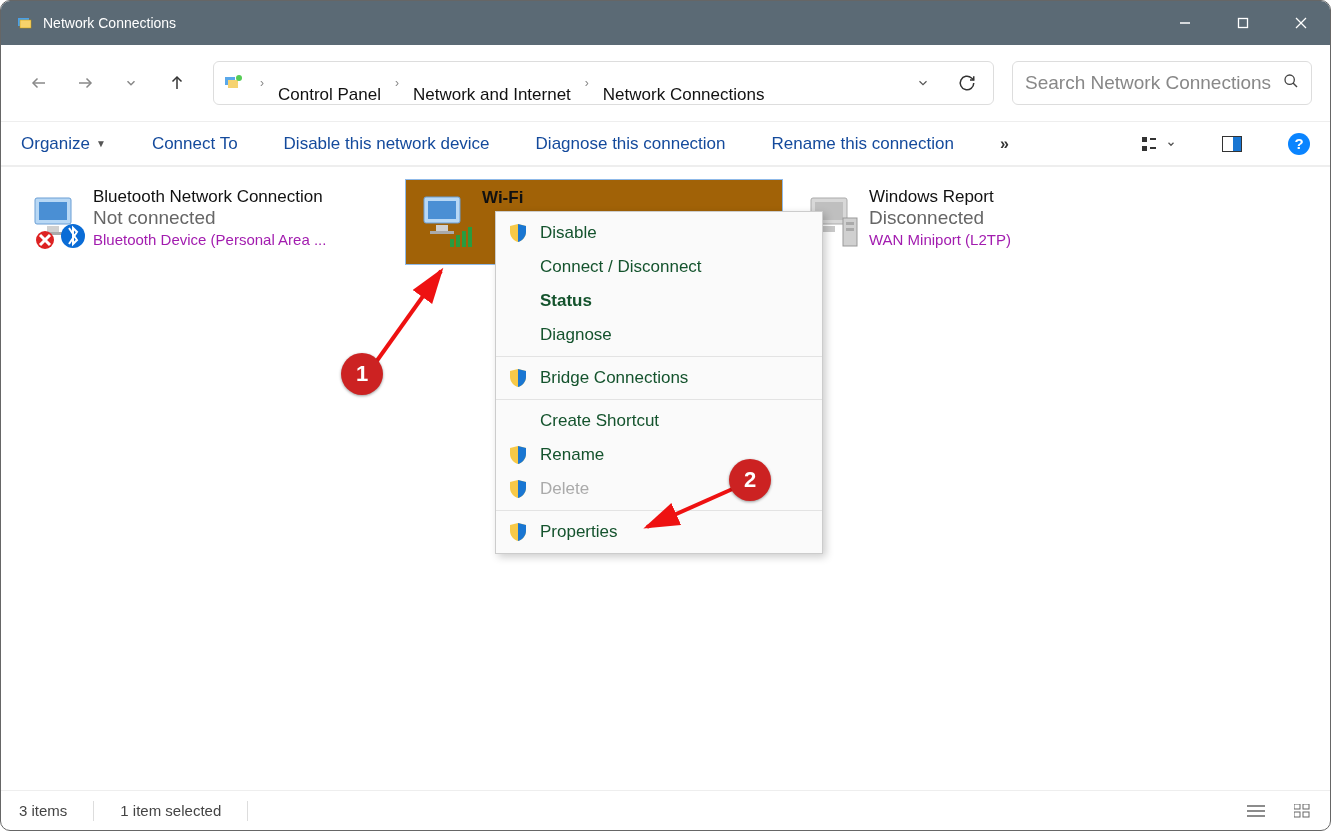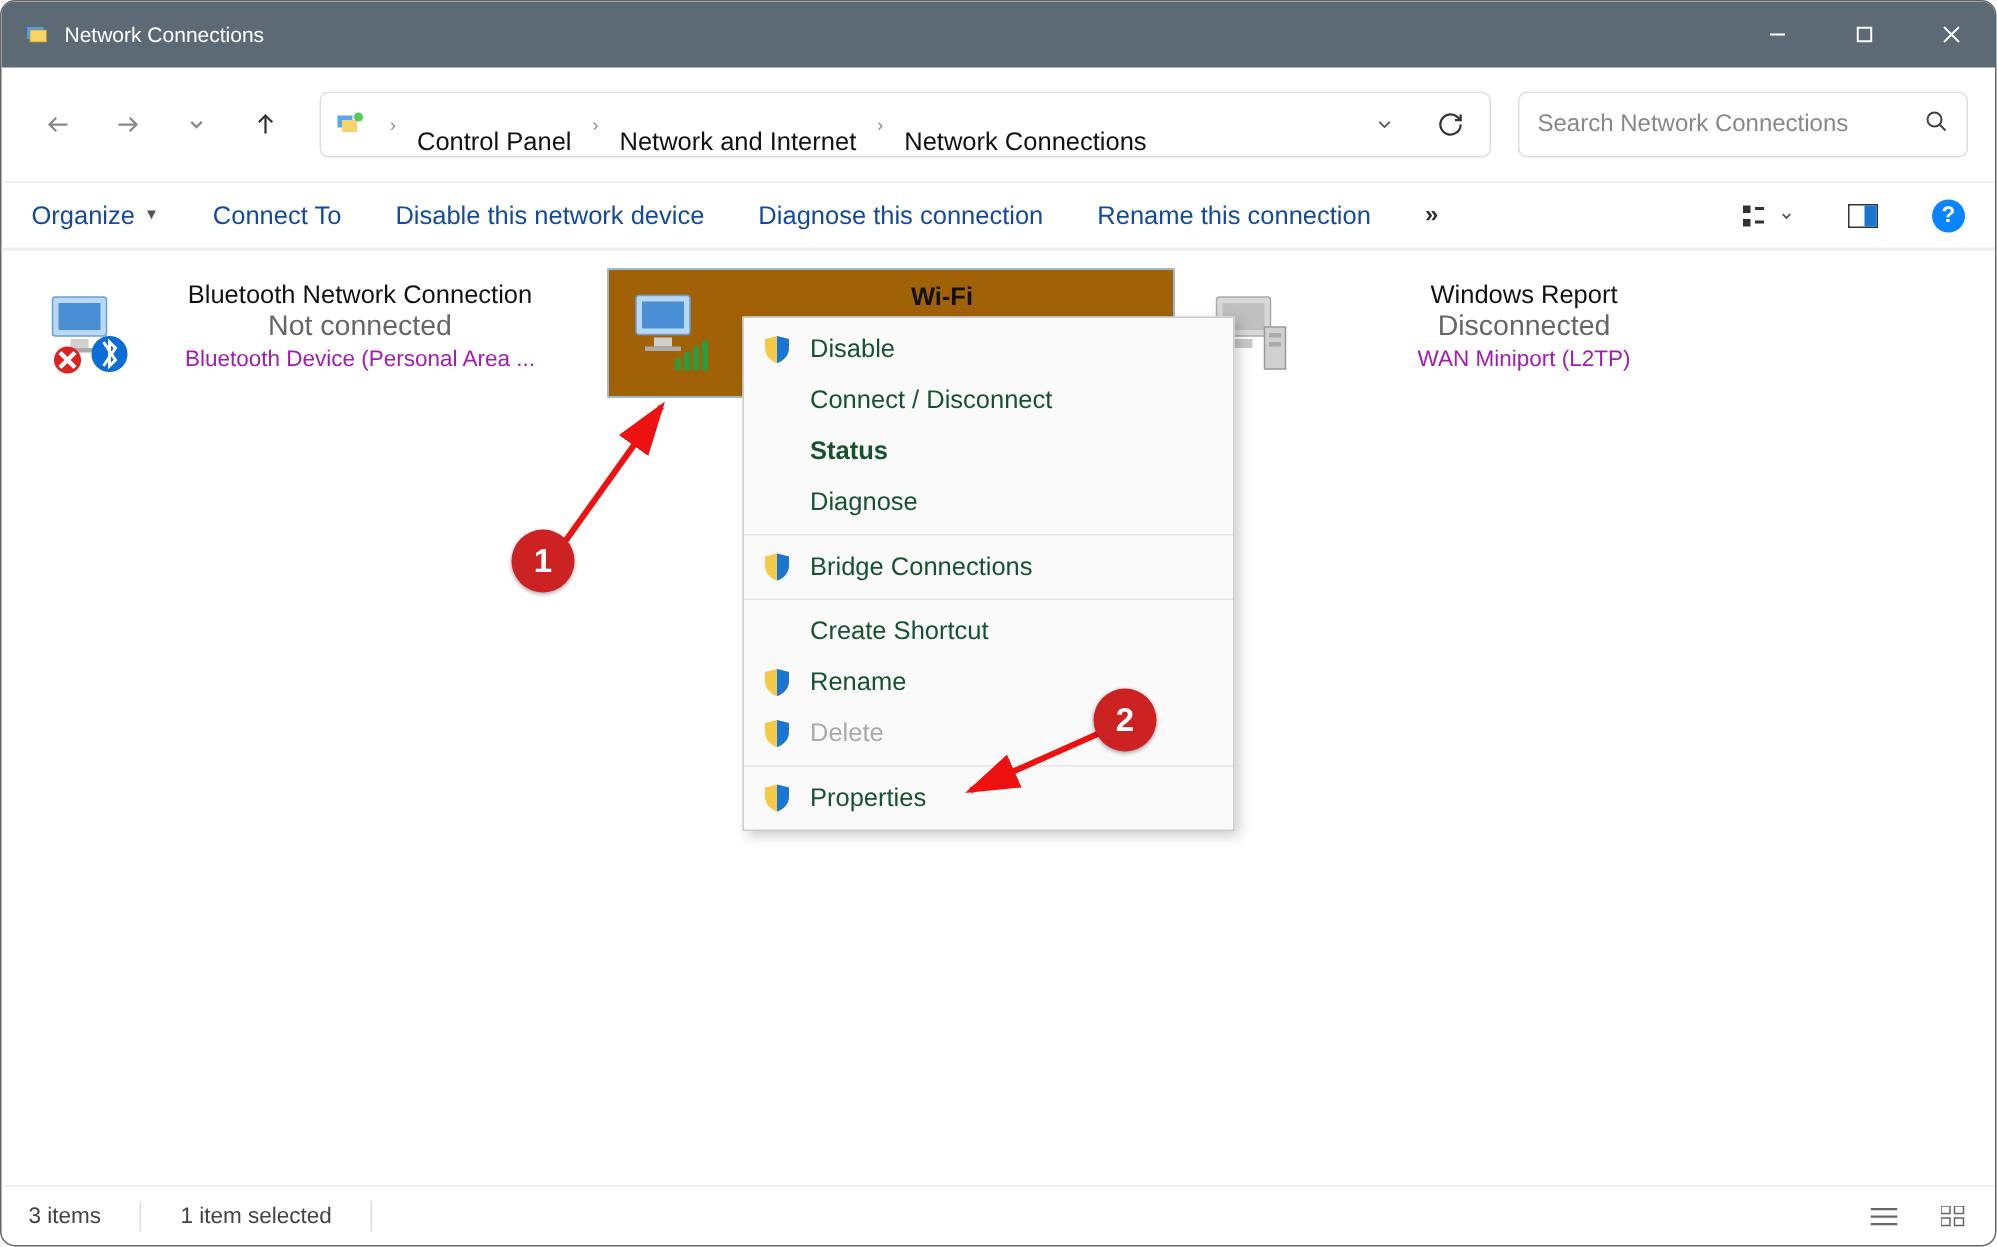--- a/index.html
+++ b/index.html
@@ -12,34 +12,34 @@
 .navrow{height:76px;display:flex;align-items:center;padding:0 18px;gap:6px;}
 .navbtn{width:40px;height:40px;display:flex;align-items:center;justify-content:center;color:#777;border-radius:4px;}
 .navbtn.active{color:#222;}
 .addrbar{flex:1;height:44px;border:1px solid #ddd;border-radius:6px;display:flex;align-items:center;padding:0 6px 0 10px;gap:4px;margin-left:10px;}
 .addr-icon{width:20px;height:20px;margin-right:6px;}
 .crumb{font-size:17px;color:#111;padding:0 4px;margin-top:23px;}
 .chev{color:#888;font-size:12px;padding:0 6px;}
 .addrbar .flexfill{flex:1;}
 .addrbar .endbtn{width:40px;height:40px;display:flex;align-items:center;justify-content:center;color:#444;border-radius:4px;}
 .searchbox{width:300px;height:44px;border:1px solid #ddd;border-radius:6px;display:flex;align-items:center;padding:0 12px;margin-left:12px;}
-.searchbox input{border:none;outline:none;flex:1;font-size:16px;color:#333;background:transparent;}
+.searchbox input{border:none;outline:none;flex:1;font-size:19px;color:#333;background:transparent;}
 .searchbox input::placeholder{color:#888;}
 .searchbox .sicon{color:#555;}
-.cmdbar{height:46px;border-top:1px solid #eee;border-bottom:2px solid #eee;display:flex;align-items:center;padding:0 20px;gap:36px;}
+.cmdbar{height:46px;border-top:1px solid #eee;border-bottom:2px solid #eee;display:flex;align-items:center;padding:0 20px;gap:46px;}
 .cmd{font-size:17px;color:#144a9c;display:flex;align-items:center;gap:6px;}
 .cmd .drop{font-size:10px;color:#555;}
 .cmdbar .fill{flex:1;}
 .overflow{color:#333;font-size:16px;font-weight:bold;}
 .viewbtn{display:flex;align-items:center;gap:4px;color:#333;}
 .helpbtn{width:22px;height:22px;border-radius:50%;background:#0a84ff;color:#fff;display:flex;align-items:center;justify-content:center;font-size:15px;font-weight:bold;}
 .content{position:relative;height:615px;padding-top:12px;}
 .conn{position:absolute;width:378px;height:86px;display:flex;padding:6px 8px;}
 .conn .cicon{width:68px;height:74px;display:flex;align-items:center;justify-content:center;position:relative;}
-.conn .ctxt{flex:1;padding-top:2px;text-align:center;}
+.conn .ctxt{flex:1;padding-top:2px;}
 .conn .name{font-size:17px;color:#111;}
 .conn .l2{font-size:19px;color:#666;margin-top:0;}
 .conn .l3{font-size:15px;color:#a21caf;margin-top:2px;white-space:nowrap;overflow:hidden;text-overflow:ellipsis;}
 .conn.sel{background:#a16207;border:1px solid #8fb9e8;font-weight:bold;}
 .ctxmenu{position:absolute;width:328px;background:#fafafa;border:1px solid #ccc;box-shadow:3px 3px 8px rgba(0,0,0,.2);padding:4px 0;}
 .mitem{height:34px;display:flex;align-items:center;padding:0 16px 0 44px;font-size:17px;color:#14532d;position:relative;}
 .mitem.disabled{color:#aaa;}
 .mitem.bold{font-weight:600;}
 .msep{height:1px;background:#e3e3e3;margin:4px 0;}
 .shield{position:absolute;left:12px;width:20px;height:20px;}

